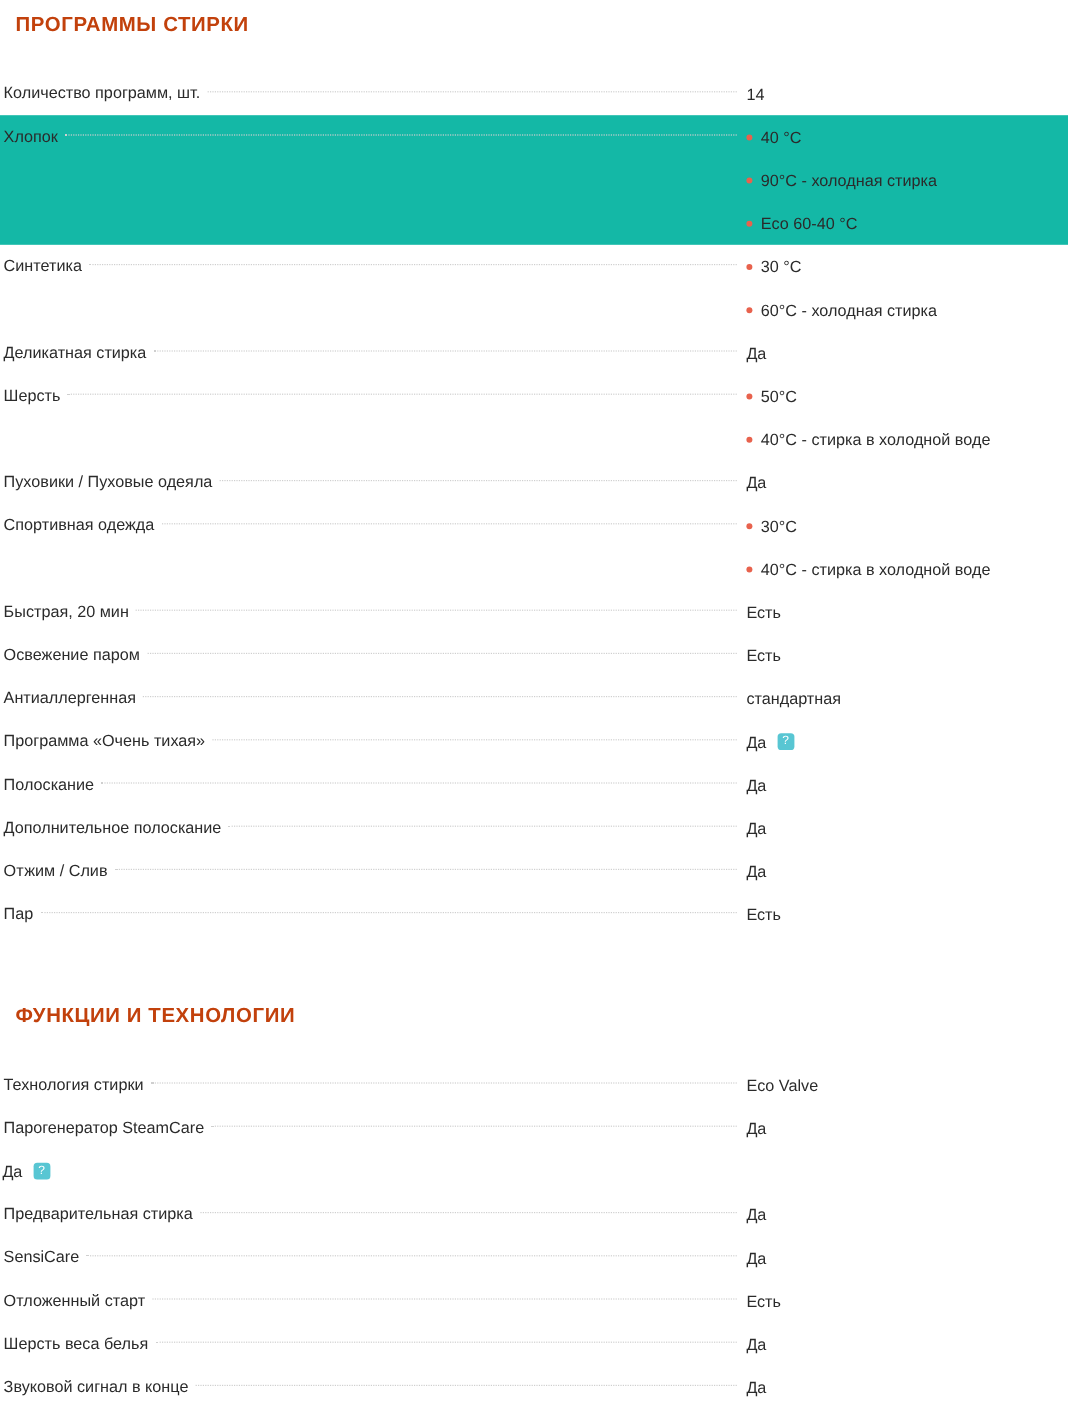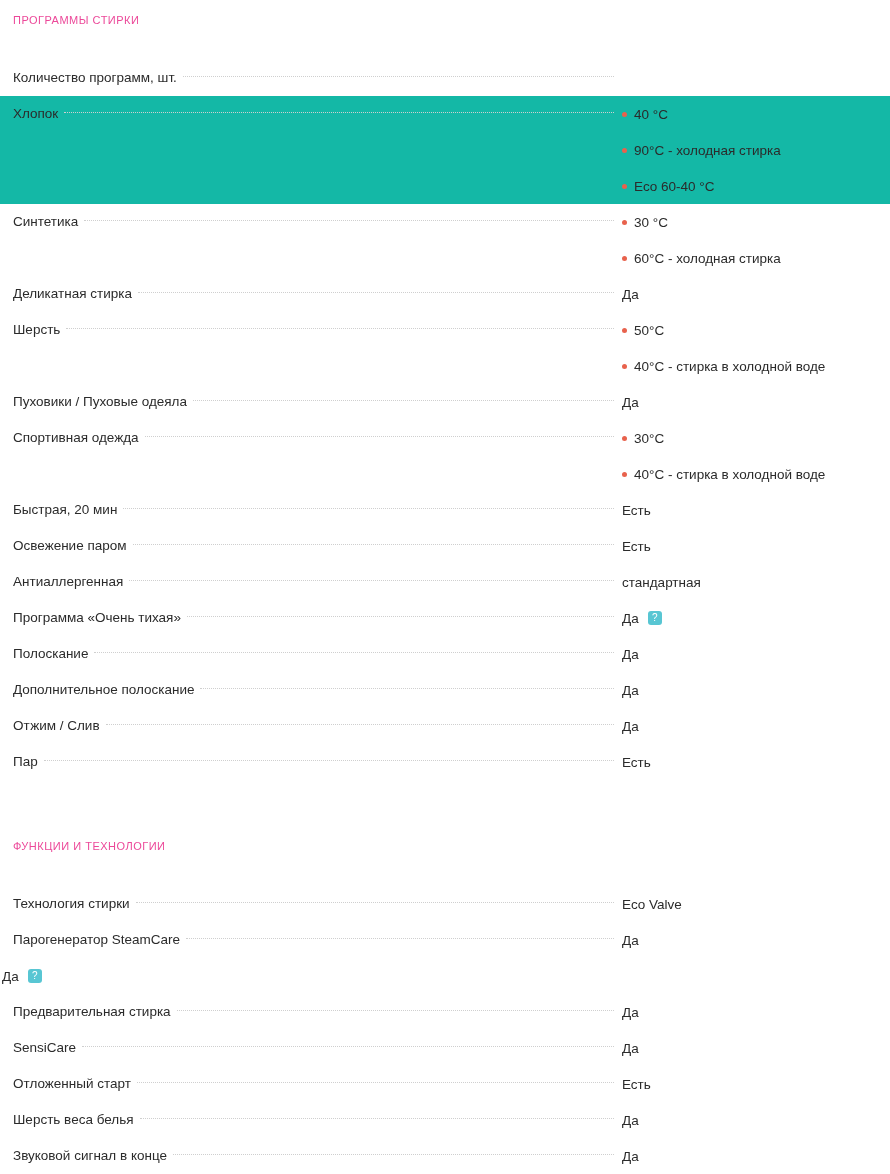--- a/index.html
+++ b/index.html
@@ -20,25 +20,25 @@
 
   .spec-sheet {
     width: 890px;
     padding: 0;
   }
 
   
   .section { width: 100%; }
 
   .section-title {
-    color: #ec4899;
-    font-size: 11px;
+    color: #c2410c;
+    font-size: 17px;
     letter-spacing: 0.5px;
     text-transform: uppercase;
-    font-weight: 400;
+    font-weight: 700;
     padding: 0 0 0 13px;
     line-height: 19px;
     white-space: nowrap;
   }
   .section-head-spacer-top { height: 11px; }
   .section-head-spacer-bottom { height: 30px; }
   .section-gap { height: 46px; }
 
   
   .row {
@@ -46,21 +46,21 @@
     align-items: flex-start;
     width: 100%;
     min-height: 36px;
     padding: 0;
   }
   .row.striped { background: #14b8a6; }
 
   .row-label-cell {
     width: 620px;
     flex: 0 0 620px;
-    padding: 0 0 0 13px;
+    padding: 0 0 0 3px;
     position: relative;
   }
   .row-label-line {
     display: flex;
     align-items: baseline;
     width: 100%;
     height: 36px;
   }
   .row-label {
     font-size: 13.5px;
@@ -135,20 +135,25 @@
         <div class="section-head-spacer-top"></div>
         <div class="section-title">ПРОГРАММЫ СТИРКИ</div>
         <div class="section-head-spacer-bottom"></div>
         <div class="row">
           <div class="row-label-cell">
             <div class="row-label-line">
               <span class="row-label">Количество программ, шт.</span>
               <span class="leader"></span>
             </div>
           </div>
+          <div class="row-value-cell">
+            <div class="value-line">
+              <span class="value-text">14</span>
+            </div>
+          </div>
         </div>
         <div class="row striped">
           <div class="row-label-cell">
             <div class="row-label-line">
               <span class="row-label">Хлопок</span>
               <span class="leader"></span>
             </div>
             <div class="label-empty"></div>
             <div class="label-empty"></div>
           </div>

